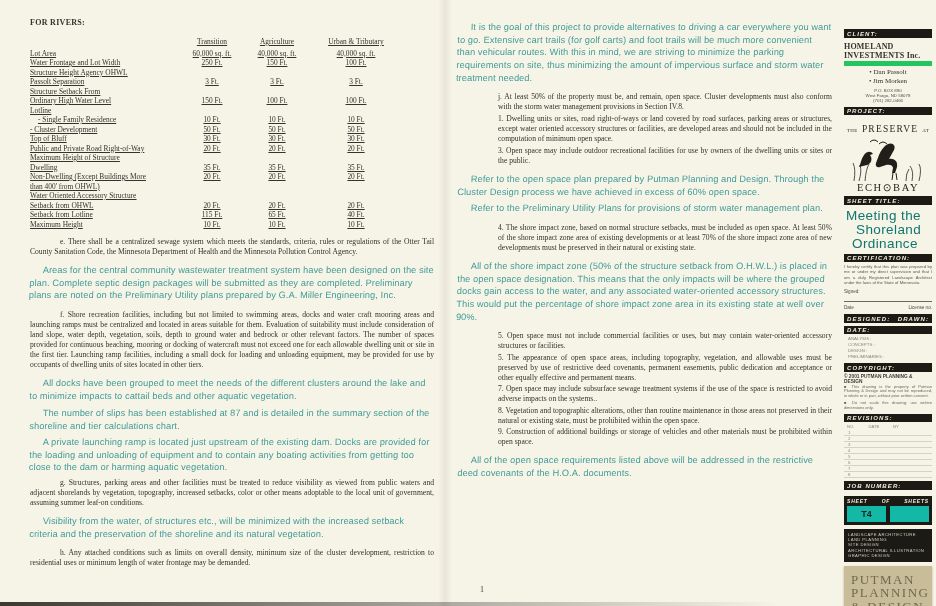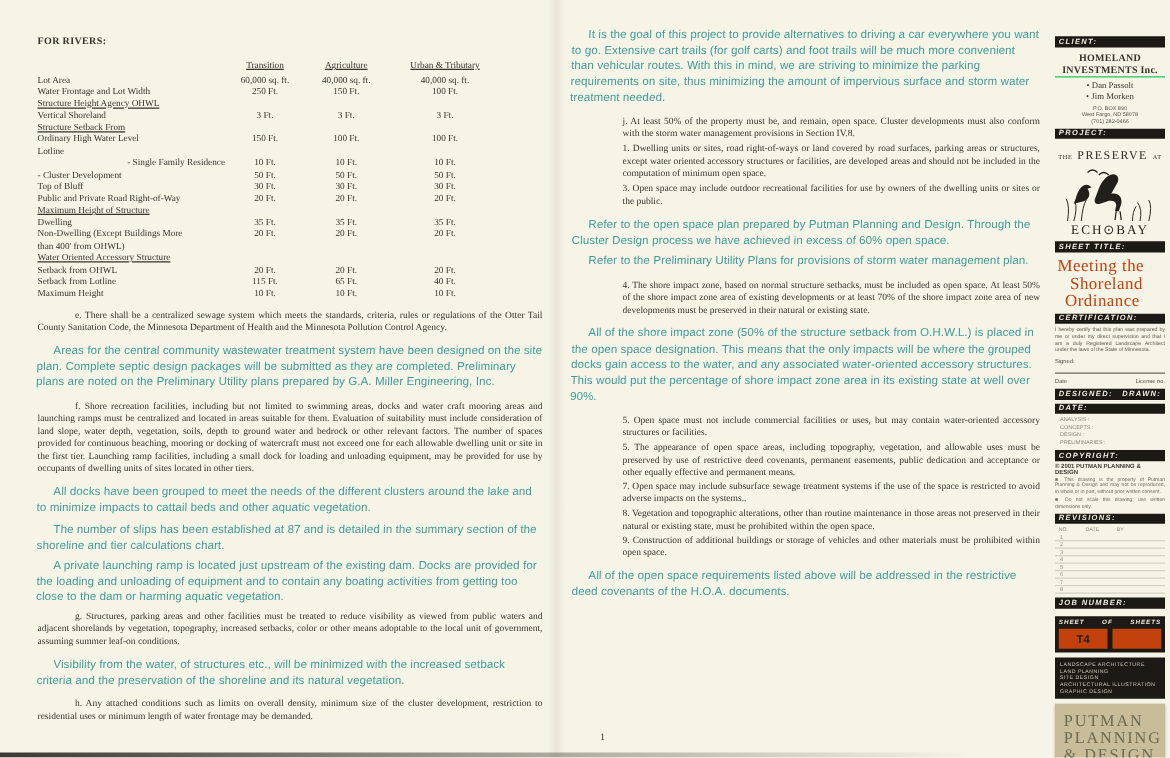--- a/index.html
+++ b/index.html
@@ -3,39 +3,39 @@
 <meta charset="utf-8">
 <style>
   html,body{margin:0;padding:0;}
   body{
     width:936px;height:606px;overflow:hidden;position:relative;
     background:#f6f3e7;
     font-family:"Liberation Serif",serif;color:#35332c;
   }
   
   .col{position:absolute;top:0;}
-  #left-col{left:30px;top:28px;width:404px;}
+  #left-col{left:30px;top:18px;width:404px;}
   #right-col{left:458px;top:14px;width:374px;}
   .spine{position:absolute;left:438px;top:0;width:14px;height:606px;
     background:linear-gradient(to right,rgba(120,115,95,0),rgba(120,115,95,.10),rgba(120,115,95,0));}
   .bottom-edge{position:absolute;left:0;bottom:0;height:4px;width:780px;
     background:linear-gradient(to right,rgba(25,24,18,.85),rgba(25,24,18,.35) 55%,rgba(25,24,18,0));}
   .page-num{position:absolute;left:480px;top:585px;font-size:8px;color:#3a382f;}
 
   
   .heading{font-size:8px;font-weight:bold;letter-spacing:.3px;margin:0 0 10px 0;}
   .trow,.thead{display:grid;grid-template-columns:150px 64px 66px 92px;line-height:9.5px;font-size:7.4px;}
   .thead{margin-bottom:2px;}
   .thead .th{text-align:center;}
   .thead .th span{text-decoration:underline;}
   .tlabel{text-align:left;}
   .tlabel.sec{text-decoration:underline;}
-  .tlabel.ind{padding-left:8px;text-align:right;}
+  .tlabel.ind{padding-left:8px;}
   .tcell{text-align:center;}
-  #rivers-table{margin-bottom:6px;}
+  #rivers-table{margin-bottom:6px;text-decoration:underline;}
 
   
   .para{font-size:7.6px;line-height:1.32;text-align:justify;margin:0 0 1.5px 0;}
   .para.body{color:#34322b;}
   .para.script{
     font-family:"Liberation Sans",sans-serif;
     color:#3f9b96;font-size:9.2px;line-height:1.38;
     letter-spacing:.1px;margin:7px 0 4px 0;text-align:left;
     transform:skewX(-2deg);transform-origin:left top;
   }
@@ -46,49 +46,49 @@
   .para.ind2{margin-left:40px;}
   .para.ind3{margin-left:46px;}
   .para.gap{margin-top:8px;}
 
   
   #titleblock{position:absolute;left:844px;top:26px;width:88px;font-family:"Liberation Sans",sans-serif;}
   .bar{background:#1b1a14;color:#f2efe2;font-style:italic;font-weight:bold;
     font-size:6px;letter-spacing:1.1px;padding:1.5px 3px 1px 3px;margin:3px 0 2px 0;}
   .bar.split{display:flex;justify-content:space-between;}
   .client-name{font-family:"Liberation Serif",serif;font-weight:bold;font-size:8px;
-    text-align:center;border-bottom:1px solid #22c55e;padding-bottom:1px;margin:4px 0 2px 0;letter-spacing:.2px;}
+    text-align:left;border-bottom:5px solid #22c55e;padding-bottom:1px;margin:4px 0 2px 0;letter-spacing:.2px;}
   .principal{font-family:"Liberation Serif",serif;font-weight:normal;font-size:7px;text-align:center;line-height:9px;}
   .tiny-center{font-size:4.4px;color:#55524a;text-align:center;line-height:5.4px;margin-top:2px;}
   .preserve-line{font-family:"Liberation Serif",serif;text-align:center;margin-top:3px;color:#2b2a24;}
   .preserve-line .sm{font-size:5px;letter-spacing:.5px;}
   .preserve-line .lg{font-size:9.5px;letter-spacing:1.2px;text-align:right;}
   .logo-art{display:block;margin:1px auto 0 auto;}
   .echobay{font-family:"Liberation Serif",serif;font-size:10.5px;letter-spacing:1.6px;
     text-align:center;color:#24231c;margin:0 0 1px 0;}
-  .sheet-title{font-family:Liberation Serif, serif;font-size:13.5px;line-height:14px;
-    color:#c2410c;letter-spacing:.4px;margin:4px 0 3px 0;}
+  .sheet-title{font-family:Liberation Sans, sans-serif;font-size:13.5px;line-height:14px;
+    color:#0f766e;letter-spacing:.4px;margin:4px 0 3px 0;}
   .sheet-title div:nth-child(1){margin-left:2px;}
   .sheet-title div:nth-child(2){margin-left:12px;}
   .sheet-title div:nth-child(3){margin-left:8px;}
   .cert-text{font-size:4.2px;color:#5b584e;line-height:5.2px;text-align:justify;margin:2px 0;}
   .cert-sign{font-size:4.6px;color:#4c4a42;margin:3px 0 2px 0;line-height:7px;}
   .cert-sign .rule{border-bottom:.5px solid #6b685c;height:5px;margin:1px 0 2px 0;}
   .cert-sign .row{display:flex;justify-content:space-between;}
   .date-row{font-size:4.4px;color:#8b887b;line-height:6px;padding-left:4px;}
   .copy-line{font-size:4.8px;font-weight:bold;color:#3c3a32;margin:2px 0 1px 0;}
   .copy-note{font-size:4px;color:#6c695d;line-height:4.8px;margin-bottom:2px;text-align:justify;}
   .rev-head{display:flex;gap:14px;font-size:4.2px;color:#8b887b;padding-left:3px;margin-bottom:1px;}
   .rev-row{font-size:4.4px;color:#918e80;border-bottom:.5px solid rgba(60,58,48,.18);
     height:5px;line-height:5px;padding-left:4px;}
   .sheetblk{background:#1b1a14;margin-top:6px;padding:2px 3px 3px 3px;}
   .sheetblk .labels{display:flex;justify-content:space-between;color:#f2efe2;
     font-style:italic;font-weight:bold;font-size:5px;letter-spacing:.8px;margin-bottom:2px;}
   .sheetblk .boxes{display:flex;gap:4px;}
-  .sheetblk .box{background:#c2410c;flex:1;height:16px;display:flex;align-items:center;justify-content:center;
+  .sheetblk .box{background:#14b8a6;flex:1;height:16px;display:flex;align-items:center;justify-content:center;
     font-family:"Liberation Sans",sans-serif;font-weight:bold;font-size:9px;color:#22211b;}
   .services{background:#1b1a14;margin-top:4px;padding:3px 4px;}
   .services div{color:#cdc9ba;font-size:4.2px;line-height:5.4px;letter-spacing:.4px;}
   .firm{background:#c8bd98;margin-top:4px;padding:7px 6px 8px 7px;box-shadow:0 1px 2px rgba(40,38,28,.35);}
   .firm .fname{font-family:"Liberation Serif",serif;font-size:13px;line-height:13.5px;
     letter-spacing:1.5px;color:#6e6a52;}
 </style>
 </head>
 <body>
 
@@ -115,21 +115,21 @@
           <span class="tcell">150 Ft.</span>
           <span class="tcell">100 Ft.</span>
         </div>
         <div class="trow">
           <span class="tlabel sec">Structure Height Agency OHWL</span>
           <span class="tcell"></span>
           <span class="tcell"></span>
           <span class="tcell"></span>
         </div>
         <div class="trow">
-          <span class="tlabel">Vertical Shoreland</span>
+          <span class="tlabel">Passolt Separation</span>
           <span class="tcell">3 Ft.</span>
           <span class="tcell">3 Ft.</span>
           <span class="tcell">3 Ft.</span>
         </div>
         <div class="trow">
           <span class="tlabel sec">Structure Setback From</span>
           <span class="tcell"></span>
           <span class="tcell"></span>
           <span class="tcell"></span>
         </div>

